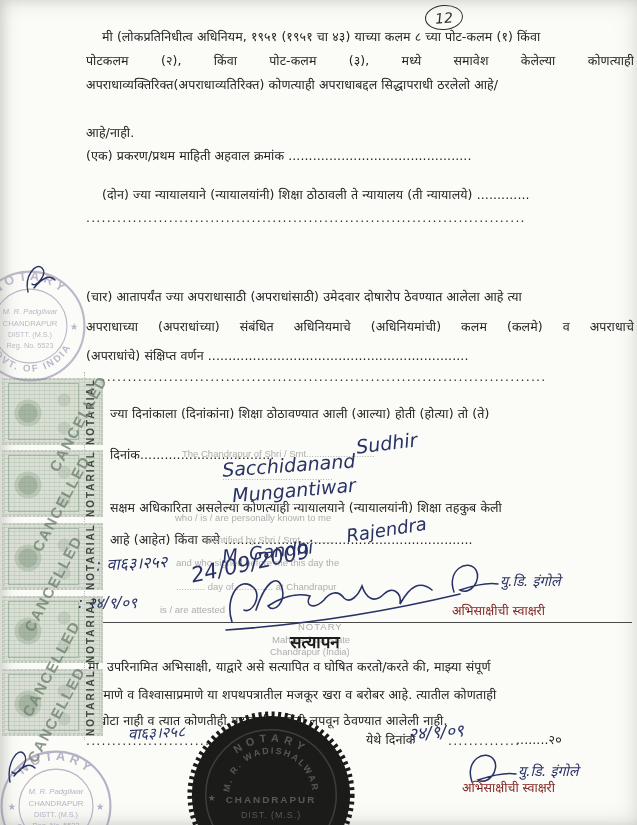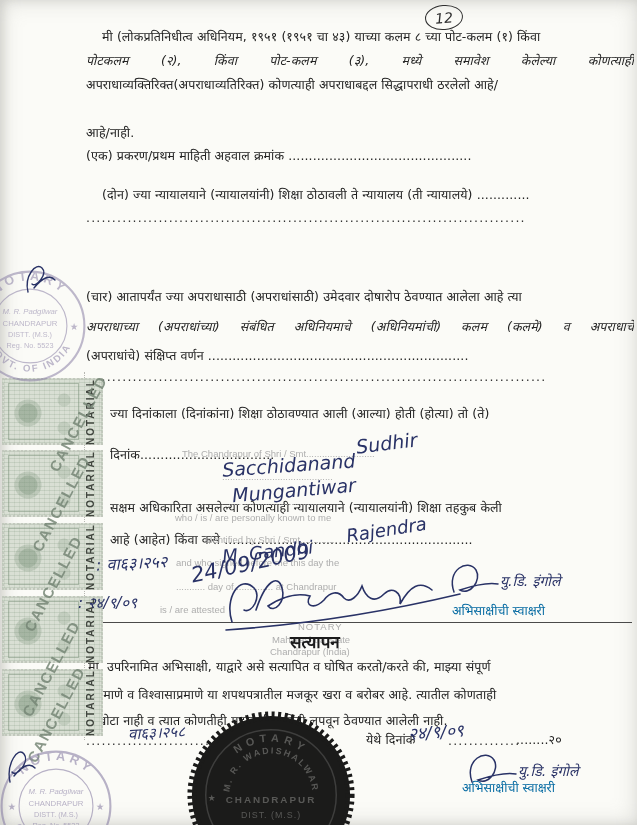--- a/index.html
+++ b/index.html
@@ -3,21 +3,21 @@
 <meta charset="utf-8">
 <style>
   html,body{margin:0;padding:0;background:#888;}
   #page{
     position:relative;width:637px;height:825px;margin:0 auto;
     background:#fbfbf7;overflow:hidden;
     font-family:"DejaVu Sans","Liberation Sans",sans-serif;
     box-shadow:inset 0 0 22px rgba(120,120,115,.25), inset 4px 0 10px rgba(120,120,110,.18);
   }
   .pline{position:absolute;color:#222;font-size:12.5px;white-space:nowrap;width:548px;overflow:hidden;z-index:2;letter-spacing:.1px;}
-  .pline.just{white-space:normal;text-align:justify;text-align-last:justify;font-style:italic;}
+  .pline.just{white-space:normal;text-align:justify;text-align-last:justify;}
   .dots{letter-spacing:1.2px;color:#333;}
   .graystamp{position:absolute;color:#aeaeae;font-size:9.5px;white-space:nowrap;z-index:3;font-family:"Liberation Sans",sans-serif;}
   .hw{position:absolute;color:#293266;z-index:8;font-style:italic;white-space:nowrap;font-family:"DejaVu Sans",sans-serif;}
   .heading{position:absolute;color:#1c1c1c;font-weight:bold;font-size:17px;z-index:4;}
   
   .nstamp{
     position:absolute;left:2px;width:101px;height:67px;z-index:5;
     background:
       radial-gradient(circle at 24px 33px, rgba(120,145,120,.35) 0 9px, transparent 10px),
       radial-gradient(circle at 24px 33px, rgba(120,145,120,.28) 11px 13px, transparent 14px),
@@ -43,21 +43,21 @@
   }
   .sigline{position:absolute;height:0;border-top:1px solid #4a4a4a;z-index:4;}
   .vdotted{position:absolute;border-left:1px dotted #b7b7b2;width:0;z-index:4;}
   svg{position:absolute;overflow:visible;}
   .circ12{
     position:absolute;left:425px;top:5px;width:36px;height:23px;z-index:8;
     border:1.6px solid #2e2e2e;border-radius:50%;transform:rotate(-5deg);
     display:flex;align-items:center;justify-content:center;
     color:#2e2e2e;font-size:14px;font-style:italic;
   }
-  .siglabel{position:absolute;color:#0369a1;font-size:12.5px;z-index:6;white-space:nowrap;}
+  .siglabel{position:absolute;color:#7f1d1d;font-size:12.5px;z-index:6;white-space:nowrap;}
 </style>
 </head>
 <body>
 
 <div id="page">
 
   <div class="circ12">
     <span>12</span>
   </div>
 

